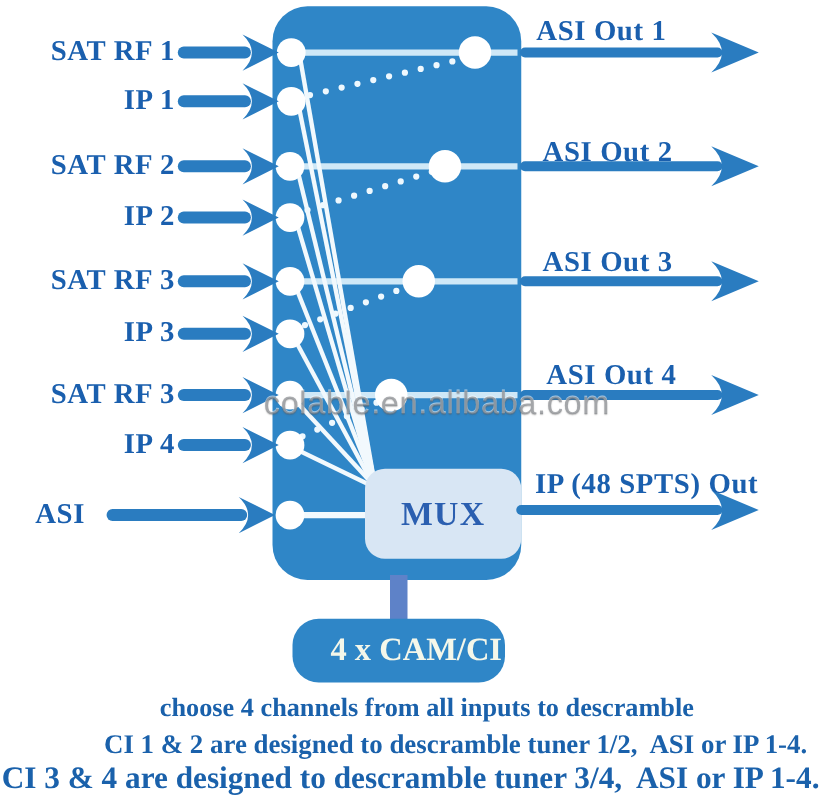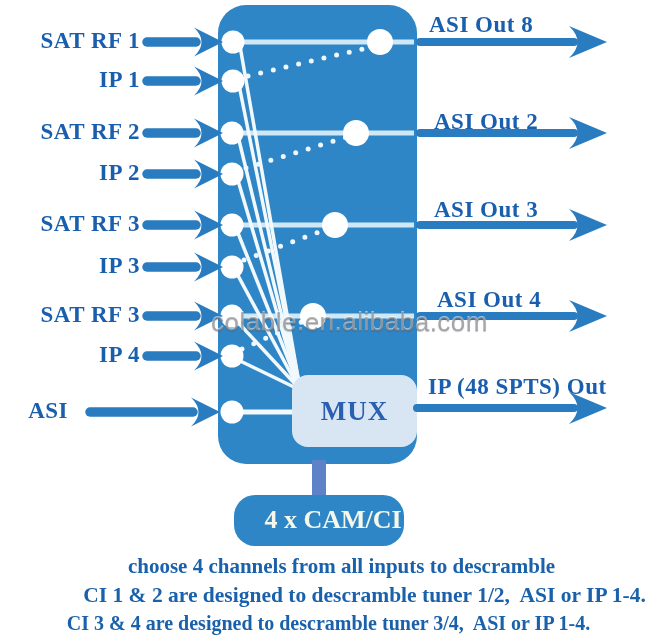--- a/index.html
+++ b/index.html
@@ -57,21 +57,21 @@
     margin-left:21px;
   }
   .caption{
     position:absolute;left:0;width:100%;
     text-align:center;font-weight:bold;
     color:var(--caption-blue,#1a61ab);
     white-space:pre;
   }
   .cap1{top:554px;font-size:21px;line-height:24px;margin-left:13px;}
   .cap2{top:583px;font-size:21.5px;line-height:24px;padding-left:36px;}
-  .cap3{top:611px;font-size:20px;line-height:24px;}
+  .cap3{top:611px;font-size:25px;line-height:24px;}
 </style>
 </head>
 <body>
 
 <div class="canvas">
 
   <svg width="657" height="640" viewBox="0 0 657 640">
 
     <rect class="main-box" x="218" y="5" width="199" height="459" rx="28" ry="28"></rect>
 
@@ -155,21 +155,21 @@
   <div class="lbl lbl-in" style="top:28px;right:517px;">SAT RF 1</div>
   <div class="lbl lbl-in" style="top:67px;right:517px;">IP 1</div>
   <div class="lbl lbl-in" style="top:119px;right:517px;">SAT RF 2</div>
   <div class="lbl lbl-in" style="top:160px;right:517px;">IP 2</div>
   <div class="lbl lbl-in" style="top:211px;right:517px;">SAT RF 3</div>
   <div class="lbl lbl-in" style="top:253px;right:517px;">IP 3</div>
   <div class="lbl lbl-in" style="top:302px;right:517px;">SAT RF 3</div>
   <div class="lbl lbl-in" style="top:342px;right:517px;margin-left:28px;">IP 4</div>
   <div class="lbl lbl-in" style="top:398px;right:589px;">ASI</div>
 
-  <div class="lbl" style="top:12px;left:429px;">ASI Out 8</div>
+  <div class="lbl" style="top:12px;left:429px;">ASI Out 1</div>
   <div class="lbl" style="top:109px;left:434px;">ASI Out 2</div>
   <div class="lbl" style="top:197px;left:434px;">ASI Out 3</div>
   <div class="lbl" style="top:287px;left:437px;">ASI Out 4</div>
   <div class="lbl" style="top:374px;left:428px;">IP (48 SPTS) Out</div>
 
   <div class="mux-lbl">MUX</div>
   <div class="cam-lbl">4 x CAM/CI</div>
 
   <div class="caption cap1">choose 4 channels from all inputs to descramble</div>
   <div class="caption cap2">CI 1 &amp; 2 are designed to descramble tuner 1/2,  ASI or IP 1-4.</div>

